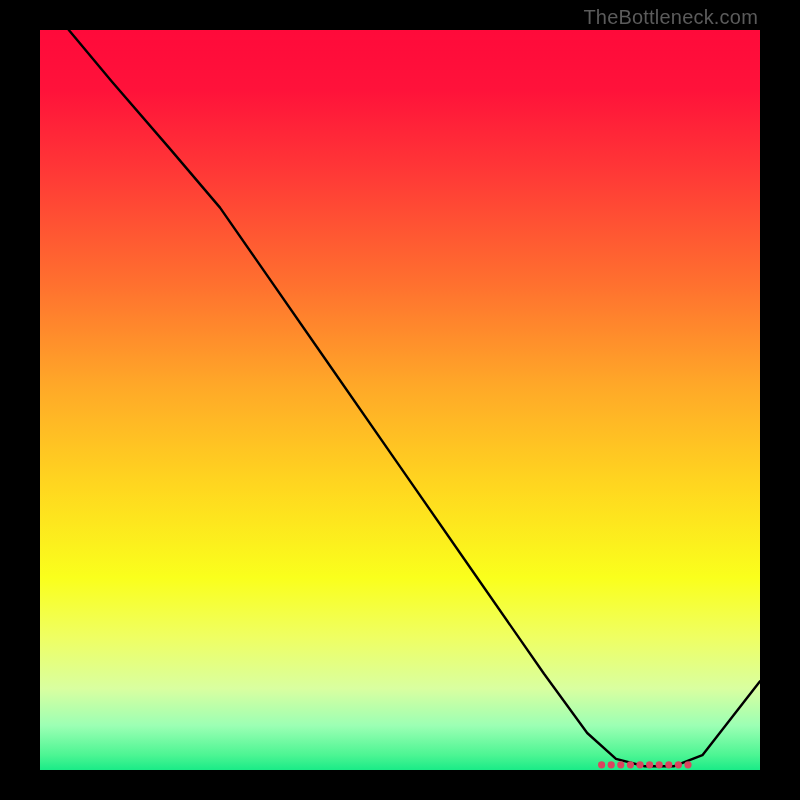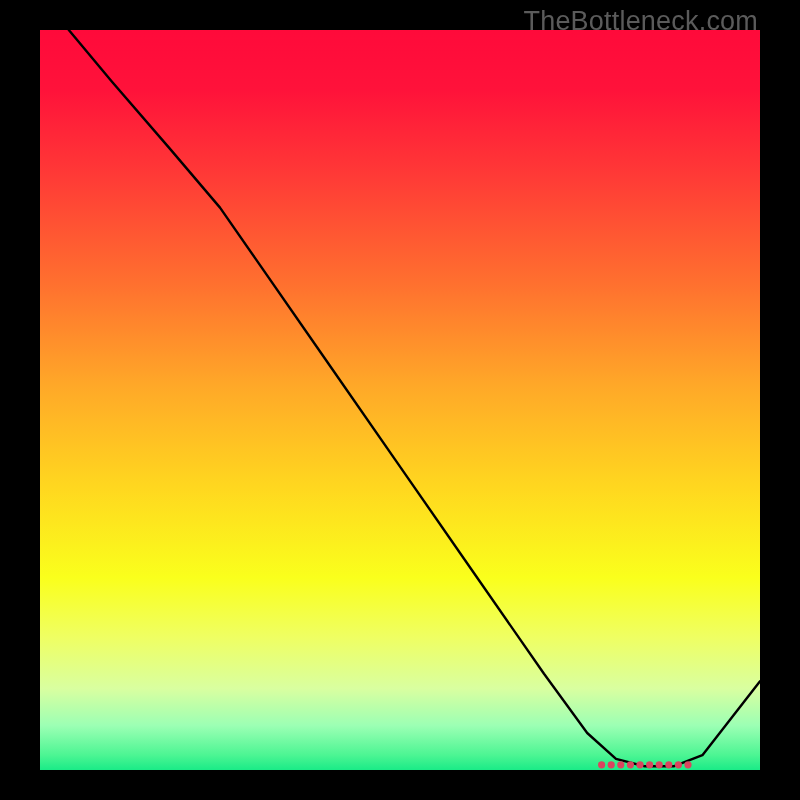--- a/index.html
+++ b/index.html
@@ -37,21 +37,21 @@
       #9cffb4 94%,
       #4cf593 98%,
       #1aeb87 100%
     );
   }
   .attrib {
     position: absolute;
     top: 6px;
     right: 42px;
     color: #5b5b5b;
-    font-size: 27px;
+    font-size: 20px;
     font-weight: 500;
     letter-spacing: 0.2px;
     text-align: center;
   }
   svg.overlay {
     position: absolute;
     left: 0;
     top: 0;
     width: 720px;
     height: 740px;

